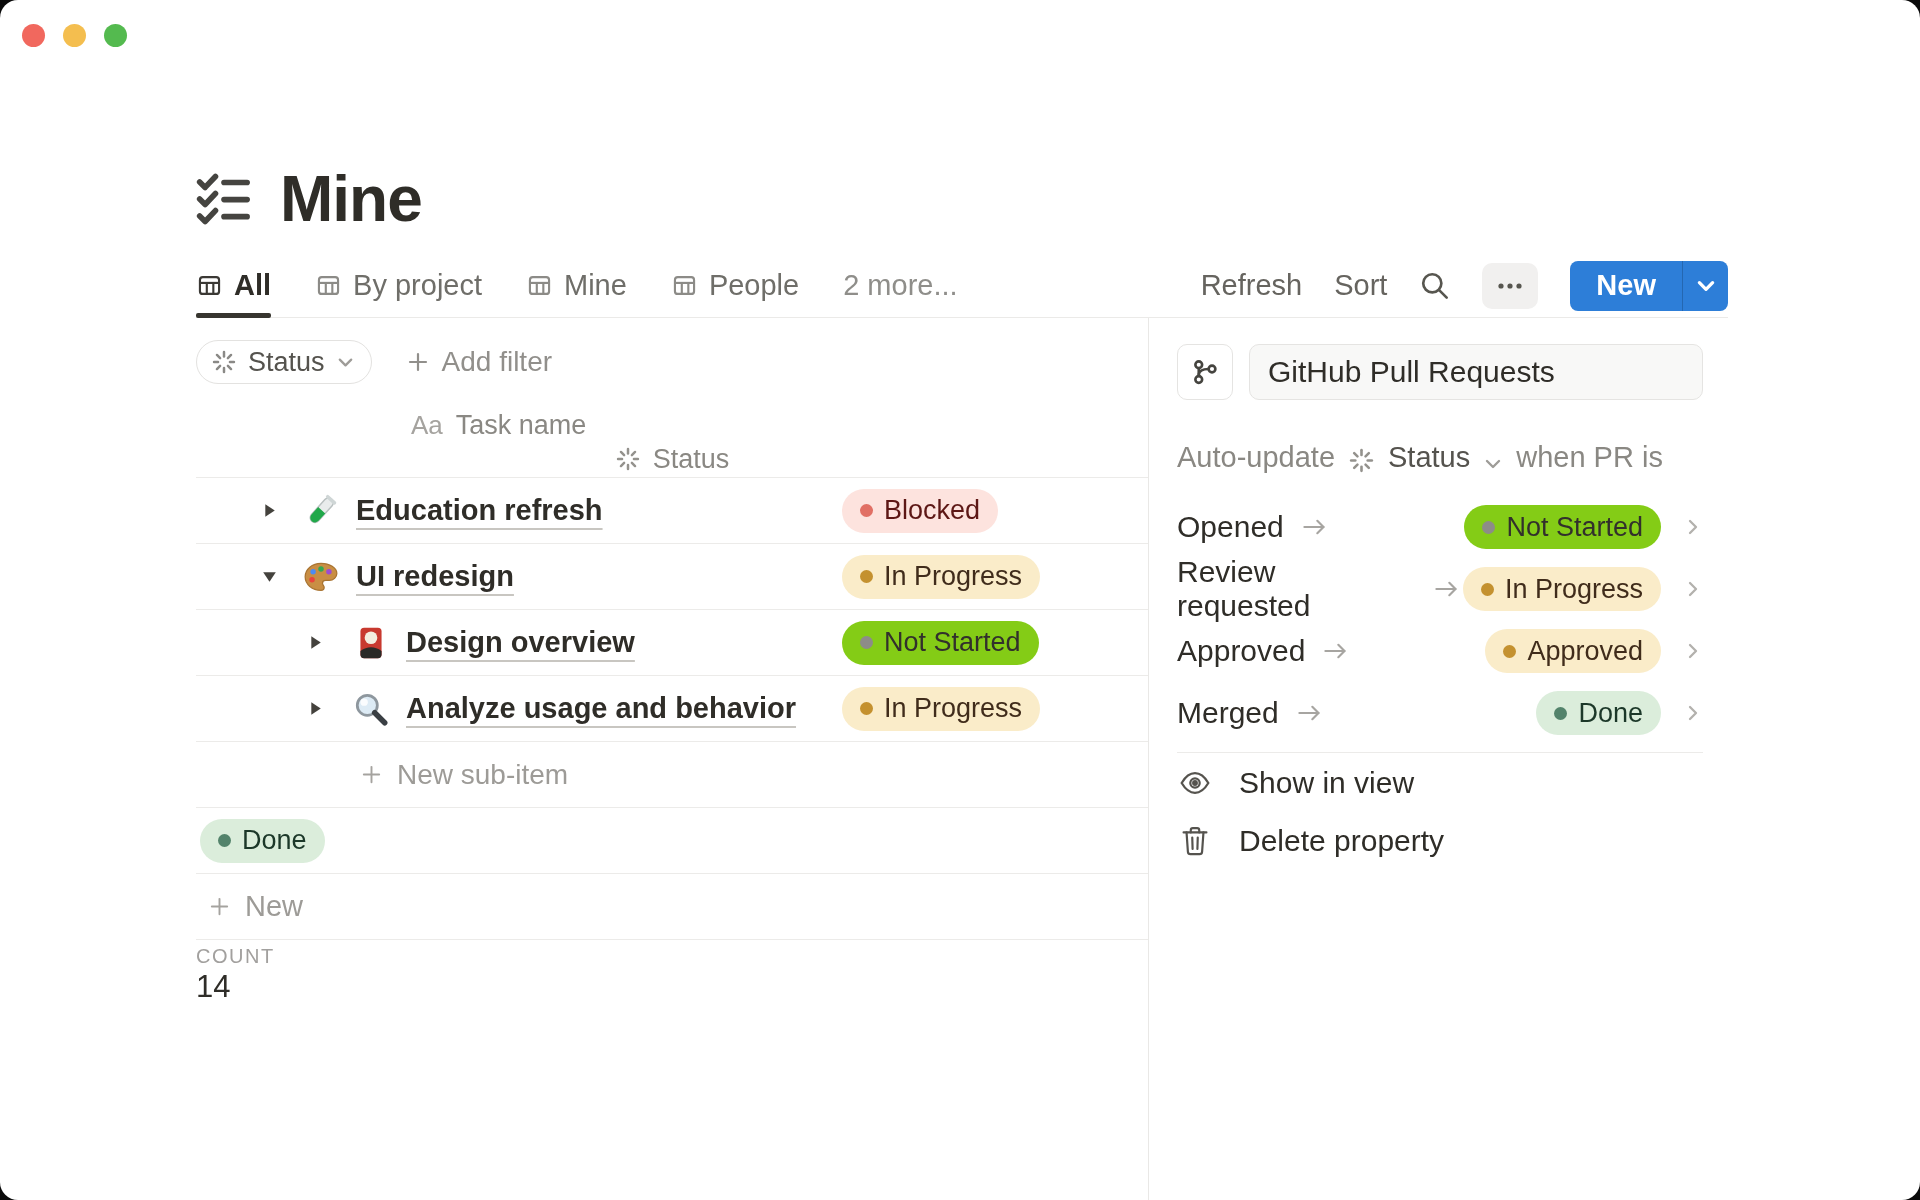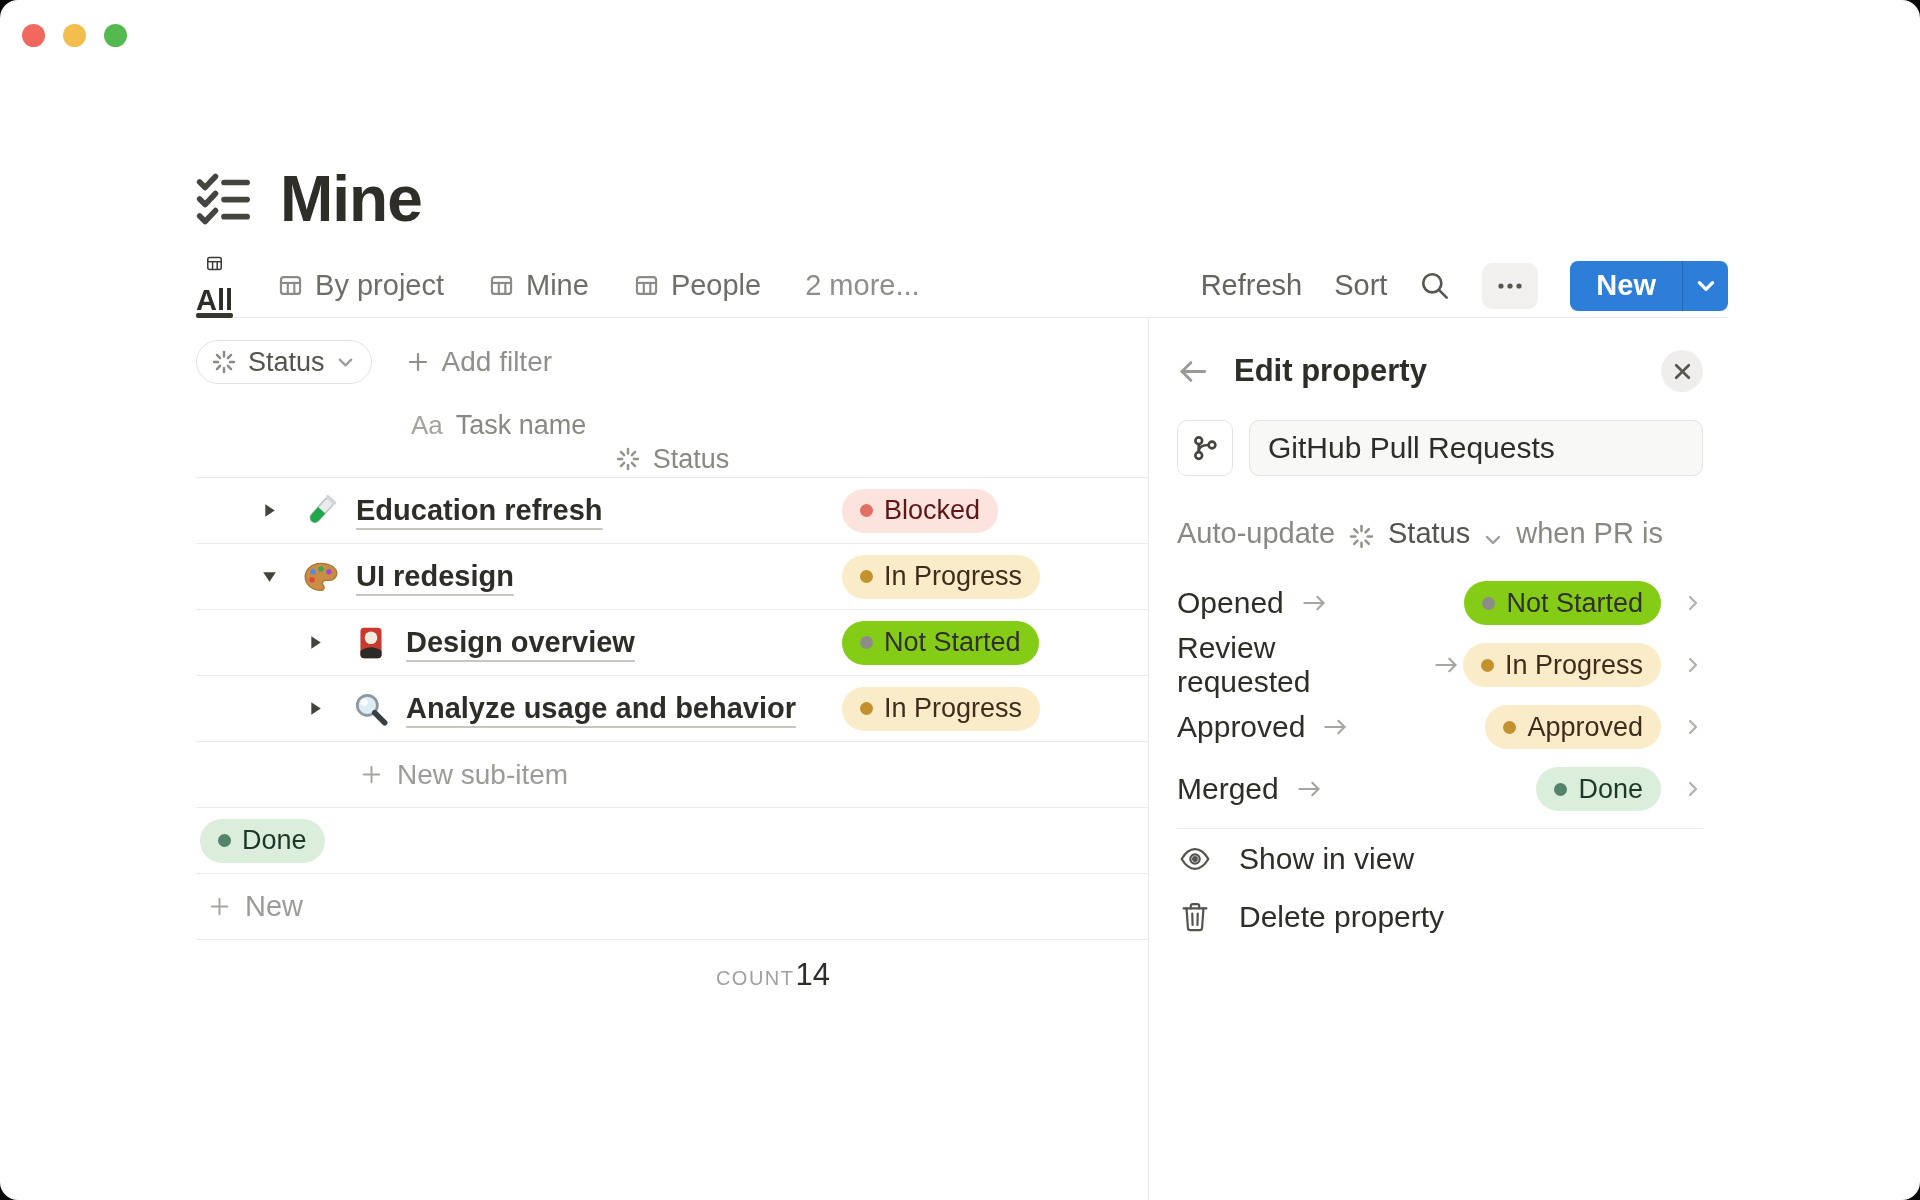--- a/index.html
+++ b/index.html
@@ -18,21 +18,21 @@
 
   
   .title-row{margin-top:160px;height:78px;display:flex;align-items:center;gap:28px;}
   .title-icon{width:56px;height:52px;color:#454440;flex:none;}
   .page-title{font-size:64px;font-weight:700;letter-spacing:-1px;color:#2F2D28;}
 
   
   .toolbar{margin-top:16px;height:64px;display:flex;align-items:center;border-bottom:1px solid #EBEAE8;position:relative;}
   .tab{display:flex;align-items:center;gap:11px;height:100%;margin-right:44px;font-size:29px;color:#6F6E69;position:relative;cursor:default;}
   .tab svg{width:27px;height:27px;color:#8C8B87;}
-  .tab.active{color:#2F2D28;font-weight:700;flex-direction:column;}
+  .tab.active{color:#2F2D28;font-weight:700;}
   .tab.active svg{color:#3B3935;}
   .tab.active::after{content:"";position:absolute;left:0;right:0;bottom:-1px;height:5px;background:#37352F;border-radius:2px;}
   .tab.more{color:#8F8E8A;margin-right:0;}
   .toolbar-right{margin-left:auto;display:flex;align-items:center;gap:32px;}
   .tool-text{font-size:29px;color:#66645F;}
   .search-btn svg{width:31px;height:31px;color:#57564F;display:block;}
   .dots-btn{width:56px;height:46px;background:#F1F0EF;border-radius:10px;display:flex;align-items:center;justify-content:center;color:#57564F;}
   .dots-btn svg{width:30px;height:30px;}
   .new-btn{display:flex;height:50px;border-radius:8px;overflow:hidden;background:#2D7ED8;color:#fff;}
   .new-main{padding:0 26px;display:flex;align-items:center;font-size:29px;font-weight:700;}
@@ -80,21 +80,21 @@
   .badge.yellow{background:#FAECC9;color:#402C1B;} .badge.yellow .dot{background:#C4912F;}
   .badge.gray{background:#84cc16;color:#32302C;}   .badge.gray .dot{background:#8D8C88;}
   .badge.green{background:#DBEDDB;color:#1C3829;}  .badge.green .dot{background:#53836B;}
 
   .ghost-row{height:66px;display:flex;align-items:center;border-bottom:1px solid #ECEBE9;color:#9D9B97;font-size:28px;gap:14px;}
   .ghost-row svg{width:23px;height:23px;color:#A5A39F;flex:none;}
   .ghost-row.sub{padding-left:164px;}
   .ghost-row.newrow{padding-left:12px;font-size:29px;}
 
   .count-row{height:70px;display:flex;align-items:center;}
-  .count-wrap{width:642px;display:flex;justify-content:flex-end;align-items:baseline;gap:1px;padding-right:8px;}
+  .count-wrap{width:642px;display:flex;justify-content:flex-end;align-items:baseline;gap:1px;padding-right:8px;flex-direction:column;}
   .count-label{font-size:20px;letter-spacing:1.5px;color:#A2A09E;}
   .count-value{font-size:31px;color:#2F2D28;}
 
   
   .panel-header{margin-top:30px;height:46px;display:flex;align-items:center;gap:26px;}
   .back-btn svg{width:31px;height:31px;color:#9B9A96;display:block;}
   .panel-title{font-size:31px;font-weight:700;color:#2F2D28;}
   .close-btn{margin-left:auto;width:42px;height:42px;border-radius:50%;background:#EFEEEC;display:flex;align-items:center;justify-content:center;color:#57564F;}
   .close-btn svg{width:21px;height:21px;}
 
@@ -396,35 +396,20 @@
               <span class="count-value">14</span>
             </div>
           </div>
         </div>
       </div>
 
       <div class="vdivider"></div>
 
       <div class="panel">
 
-        <div class="panel-header">
-          <span class="back-btn">
-            <svg viewBox="0 0 28 28" fill="none" stroke="currentColor" stroke-width="2.6" stroke-linecap="round" stroke-linejoin="round">
-                <line x1="25" y1="14" x2="4.5" y2="14"></line>
-                <path d="M12.5 6L4.5 14l8 8"></path>
-              </svg>
-          </span>
-          <span class="panel-title">Edit property</span>
-          <span class="close-btn">
-            <svg viewBox="0 0 20 20" fill="none" stroke="currentColor" stroke-width="2.6" stroke-linecap="round">
-                <line x1="4" y1="4" x2="16" y2="16"></line>
-                <line x1="16" y1="4" x2="4" y2="16"></line>
-              </svg>
-          </span>
-        </div>
 
         <div class="prop-row">
           <span class="prop-icon-btn">
             <svg viewBox="0 0 24 24" fill="none" stroke="currentColor" stroke-width="2.1">
                 <circle cx="7" cy="6.2" r="2.7"></circle>
                 <circle cx="7" cy="18" r="2.7"></circle>
                 <circle cx="17.6" cy="9.6" r="2.7"></circle>
                 <line x1="7" y1="8.9" x2="7" y2="15.3"></line>
                 <path d="M7 14.6c0-3.2 2.7-5 7.9-5"></path>
               </svg>

